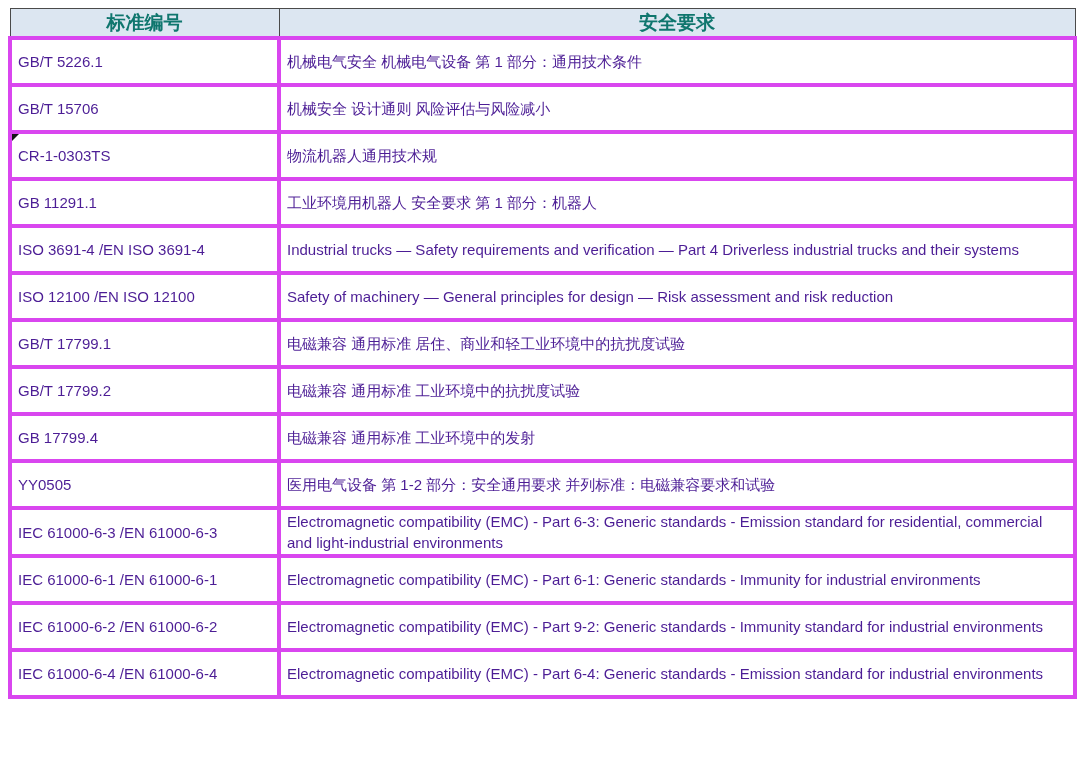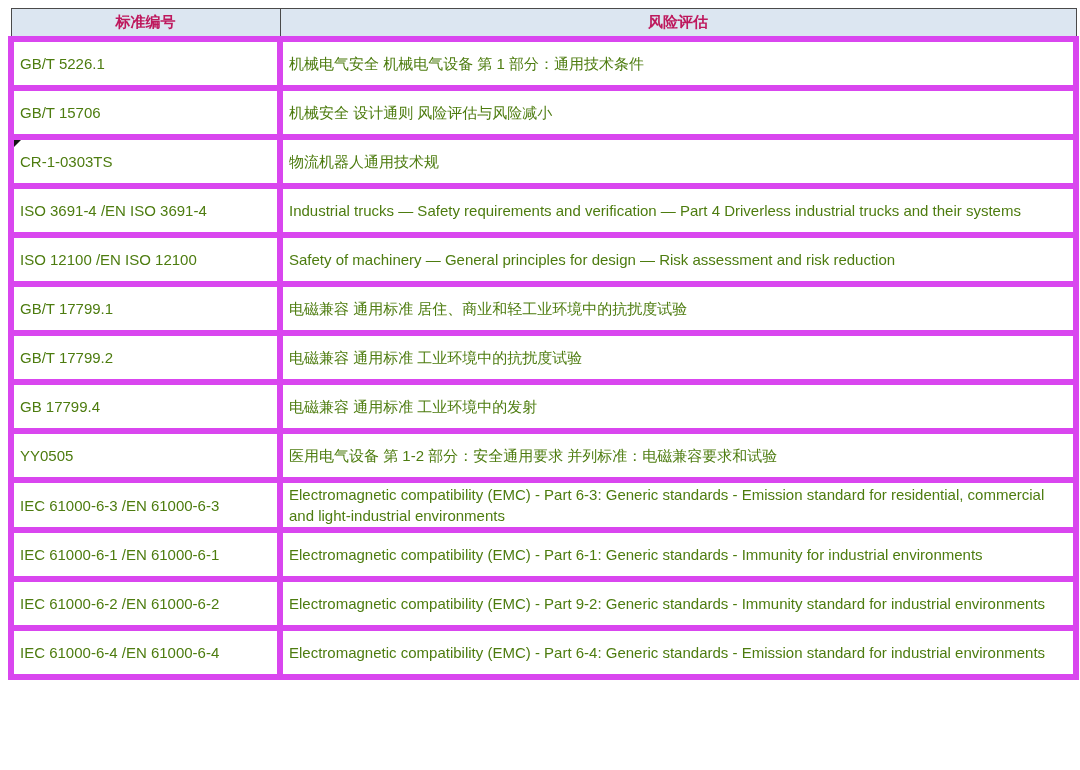--- a/index.html
+++ b/index.html
@@ -21,30 +21,30 @@
     width: 1065px;
   }
   col.col-code  { width: 269px; }
   col.col-name  { width: 796px; }
 
   thead th {
     background: #dce6f1;
     border: 1px solid #4a4a4a;
     border-bottom: 3px solid #8f99a1;
     font-weight: bold;
-    font-size: 15px;
-    color: #be185d;
+    font-size: 19px;
+    color: #0f766e;
     text-align: center;
     height: 27px;
     padding: 0 4px;
   }
   tbody td {
-    border: 6px solid #d946ef;
+    border: 4px solid #d946ef;
     font-size: 15px;
-    color: #4d7c0f;
+    color: #4c1d95;
     line-height: 21px;
     height: 41px;
     padding: 1px 6px;
     vertical-align: middle;
     position: relative;
     overflow: hidden;
   }
   td.cell-code { white-space: nowrap; }
   .corner-marker {
     position: absolute;
@@ -61,21 +61,21 @@
 
 <div class="page">
   <table class="standards-table">
     <colgroup>
       <col class="col-code">
       <col class="col-name">
     </colgroup>
     <thead>
       <tr>
         <th>标准编号</th>
-        <th>风险评估</th>
+        <th>安全要求</th>
       </tr>
     </thead>
     <tbody>
   <tr class="data-row">
     <td class="cell-code">
       
       <span class="code-text">GB/T 5226.1</span>
     </td>
     <td class="cell-name">机械电气安全 机械电气设备 第 1 部分：通用技术条件</td>
   </tr>
@@ -89,20 +89,27 @@
   </tr>
 
   <tr class="data-row">
     <td class="cell-code">
       <span class="corner-marker"></span>
       <span class="code-text">CR-1-0303TS</span>
     </td>
     <td class="cell-name">物流机器人通用技术规</td>
   </tr>
 
+  <tr class="data-row">
+    <td class="cell-code">
+      
+      <span class="code-text">GB 11291.1</span>
+    </td>
+    <td class="cell-name">工业环境用机器人 安全要求 第 1 部分：机器人</td>
+  </tr>
 
   <tr class="data-row">
     <td class="cell-code">
       
       <span class="code-text">ISO 3691-4 /EN ISO 3691-4</span>
     </td>
     <td class="cell-name">Industrial trucks — Safety requirements and verification — Part 4 Driverless industrial trucks and their systems</td>
   </tr>
 
 

